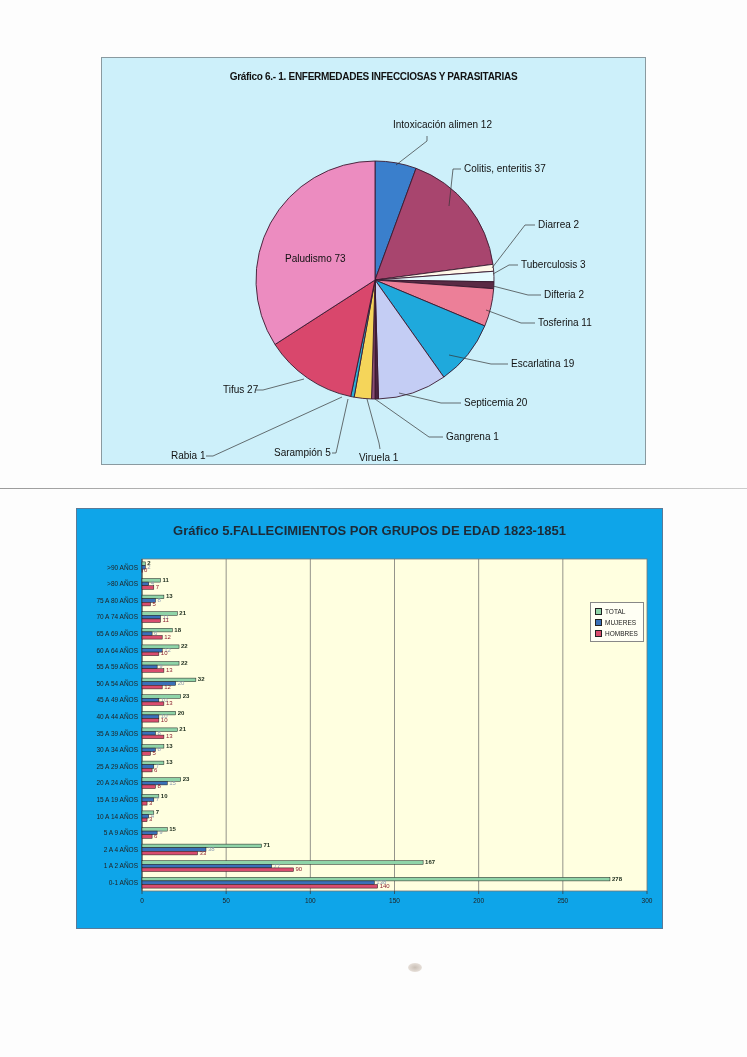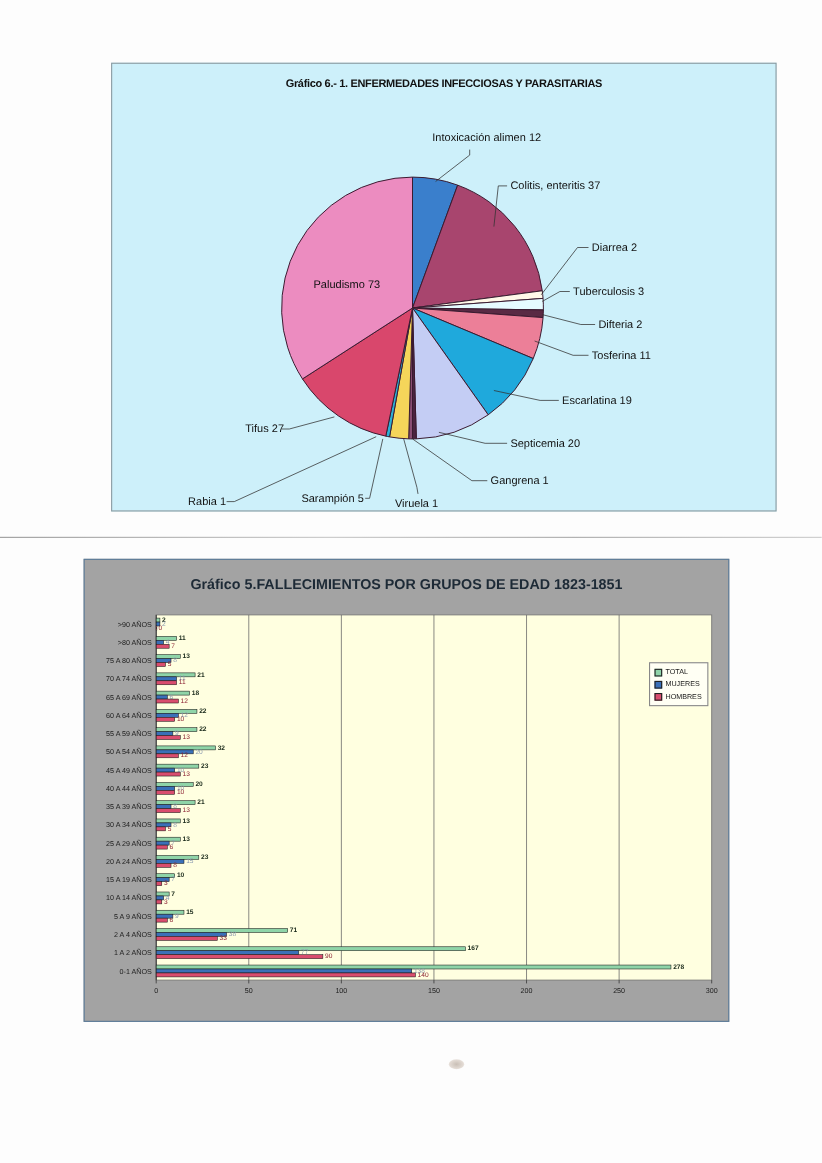--- a/index.html
+++ b/index.html
@@ -1,39 +1,39 @@
 <!DOCTYPE html>
 <html><head>
 <meta charset="utf-8">
 <style>
   html, body { margin: 0; padding: 0; }
   body {
     width: 747px; height: 1057px; background: #fdfdfd; position: relative; overflow: hidden;
     font-family: "Liberation Sans", sans-serif;
   }
   .pie-frame {
-    position: absolute; left: 101px; top: 57px; width: 605px; height: 408px;
+    position: absolute; left: 101px; top: 57px; width: 545px; height: 408px;
     background: #cdf0fa; border: 1px solid #8a9aa0; box-sizing: border-box;
   }
   .pie-title {
     position: absolute; left: 0; right: 0; top: 13px; text-align: center;
     font-size: 10px; font-weight: bold; color: #111; letter-spacing: -0.3px;
   }
   .pie-svg { position: absolute; left: 0; top: 0; }
   .pie-label { font-size: 10px; fill: #111; font-family: "Liberation Sans", sans-serif; }
   .leader { stroke: #333; stroke-width: 0.7; fill: none; }
 
   .page-rule {
     position: absolute; left: 0; top: 488px; width: 747px; height: 1px;
     background: linear-gradient(90deg, #9a9a9a, #c8c8c8 40%, #aaa 70%, #ccc);
   }
 
   .bar-frame {
     position: absolute; left: 76px; top: 508px; width: 587px; height: 421px;
-    background: #a3a3a3; border: 1px solid #5a7a98; box-sizing: border-box;
+    background: #0ea5e9; border: 1px solid #5a7a98; box-sizing: border-box;
   }
   .bar-title {
     position: absolute; left: 0; right: 0; top: 14px; text-align: center;
     font-size: 13px; font-weight: bold; color: #1d2a36;
   }
   .bar-svg { position: absolute; left: 0; top: 0; }
   .cat-label { font-size: 6.5px; fill: #222; font-family: "Liberation Sans", sans-serif; }
   .val-label { font-size: 6px; font-family: "Liberation Sans", sans-serif; }
   .tick-label { font-size: 6.5px; fill: #222; font-family: "Liberation Sans", sans-serif; }
 

